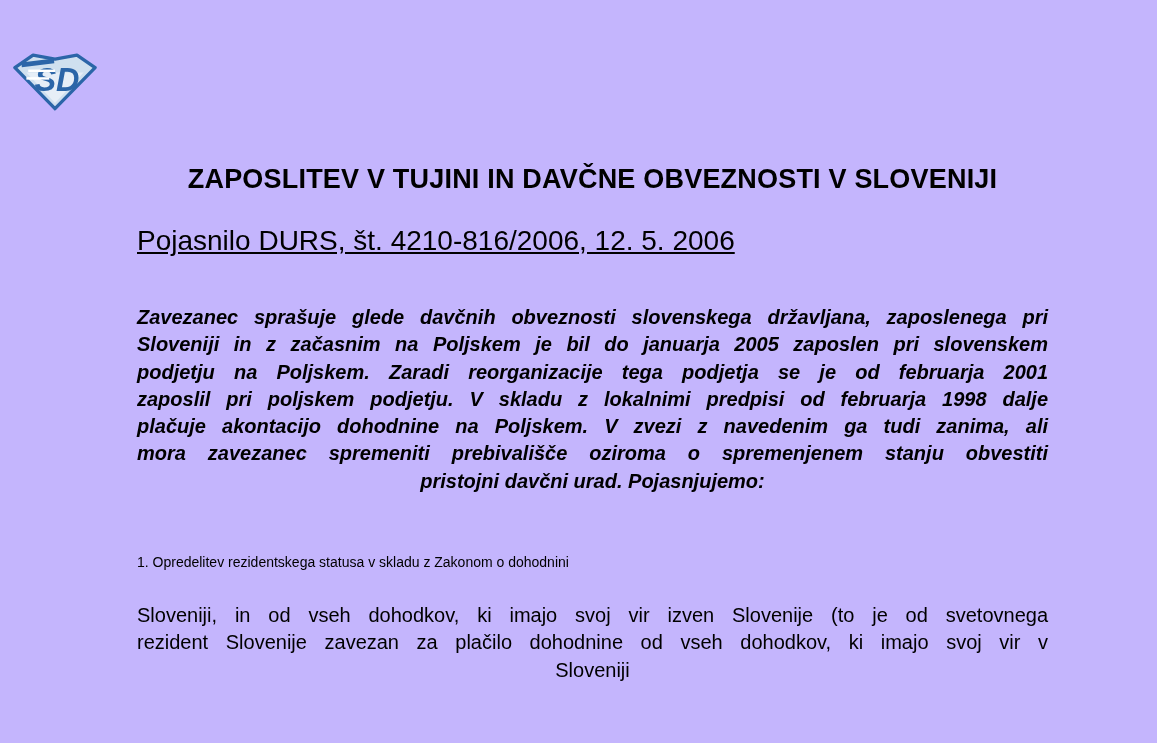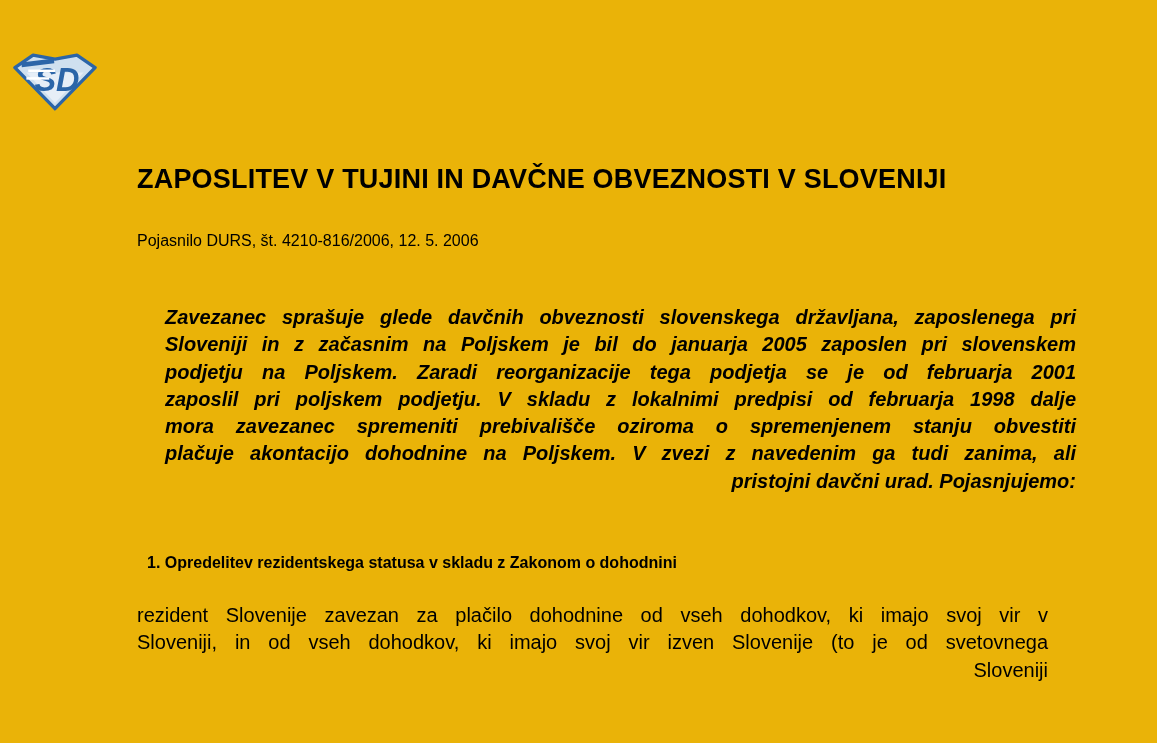--- a/index.html
+++ b/index.html
@@ -1,86 +1,87 @@
 <!DOCTYPE html>
 <html><head>
 <meta charset="utf-8">
 <style>
   html, body { margin: 0; padding: 0; background: #ffffff; }
   .page {
     position: relative;
     width: 1157px;
     height: 743px;
-    background: #eab308;
+    background: #c4b5fd;
     overflow: hidden;
     font-family: "Liberation Sans", "DejaVu Sans", sans-serif;
     color: #000000;
   }
   .logo {
     position: absolute;
     left: 13px;
     top: 51px;
     width: 84px;
     height: 60px;
   }
   .doc-title {
     position: absolute;
     left: 137px;
     top: 164px;
     width: 911px;
+    text-align: center;
     font-size: 27px;
     font-weight: bold;
     line-height: 31px;
     letter-spacing: 0.2px;
     white-space: nowrap;
   }
   .doc-subtitle {
     position: absolute;
     left: 137px;
     top: 227px;
     width: 911px;
-    font-size: 16px;
+    font-size: 28px;
     line-height: 27px;
     white-space: nowrap;
+    text-decoration: underline;
   }
   .intro-para {
     position: absolute;
     left: 137px;
     top: 304px;
     width: 911px;
     font-size: 20px;
     font-weight: bold;
     font-style: italic;
     line-height: 27.3px;
-    margin-left: 28px;
   }
   .section-heading {
     position: absolute;
-    left: 147px;
+    left: 137px;
     top: 549px;
     width: 911px;
-    font-size: 16px;
-    font-weight: bold;
+    font-size: 14px;
+    font-weight: normal;
     line-height: 27.3px;
     white-space: nowrap;
   }
   .body-para {
     position: absolute;
     left: 137px;
     top: 602px;
     width: 911px;
     font-size: 20px;
     line-height: 27.3px;
   }
   .jline {
     text-align: justify;
     text-align-last: justify;
   }
   .lline {
-    text-align: right;
+    text-align: center;
   }
 </style>
 </head>
 <body>
 
 <div class="page">
 
   <svg class="logo" viewBox="0 0 88 62" xmlns="http://www.w3.org/2000/svg" aria-hidden="true">
     <polygon points="2,17 21,4 44,8 67,4 86,17 44,60" fill="#cfe0ef" stroke="#2b65a8" stroke-width="3.5" stroke-linejoin="round"></polygon>
     <polygon points="14,22 74,22 44,54" fill="#e6eef7"></polygon>
@@ -92,26 +93,26 @@
 
   <div class="doc-title">ZAPOSLITEV V TUJINI IN DAVČNE OBVEZNOSTI V SLOVENIJI</div>
 
   <div class="doc-subtitle">Pojasnilo DURS, št. 4210-816/2006, 12. 5. 2006</div>
 
   <div class="intro-para">
     <div class="jline">Zavezanec sprašuje glede davčnih obveznosti slovenskega državljana, zaposlenega pri</div>
     <div class="jline">Sloveniji in z začasnim na Poljskem je bil do januarja 2005 zaposlen pri slovenskem</div>
     <div class="jline">podjetju na Poljskem. Zaradi reorganizacije tega podjetja se je od februarja 2001</div>
     <div class="jline">zaposlil pri poljskem podjetju. V skladu z lokalnimi predpisi od februarja 1998 dalje</div>
+    <div class="jline">plačuje akontacijo dohodnine na Poljskem. V zvezi z navedenim ga tudi zanima, ali</div>
     <div class="jline">mora zavezanec spremeniti prebivališče oziroma o spremenjenem stanju obvestiti</div>
-    <div class="jline">plačuje akontacijo dohodnine na Poljskem. V zvezi z navedenim ga tudi zanima, ali</div>
     <div class="lline">pristojni davčni urad. Pojasnjujemo:</div>
   </div>
 
   <div class="section-heading">1. Opredelitev rezidentskega statusa v skladu z Zakonom o dohodnini</div>
 
   <div class="body-para">
+    <div class="jline">Sloveniji, in od vseh dohodkov, ki imajo svoj vir izven Slovenije (to je od svetovnega</div>
     <div class="jline">rezident Slovenije zavezan za plačilo dohodnine od vseh dohodkov, ki imajo svoj vir v</div>
-    <div class="jline">Sloveniji, in od vseh dohodkov, ki imajo svoj vir izven Slovenije (to je od svetovnega</div>
     <div class="lline">Sloveniji</div>
   </div>
 
 </div>
 
 </body></html>

